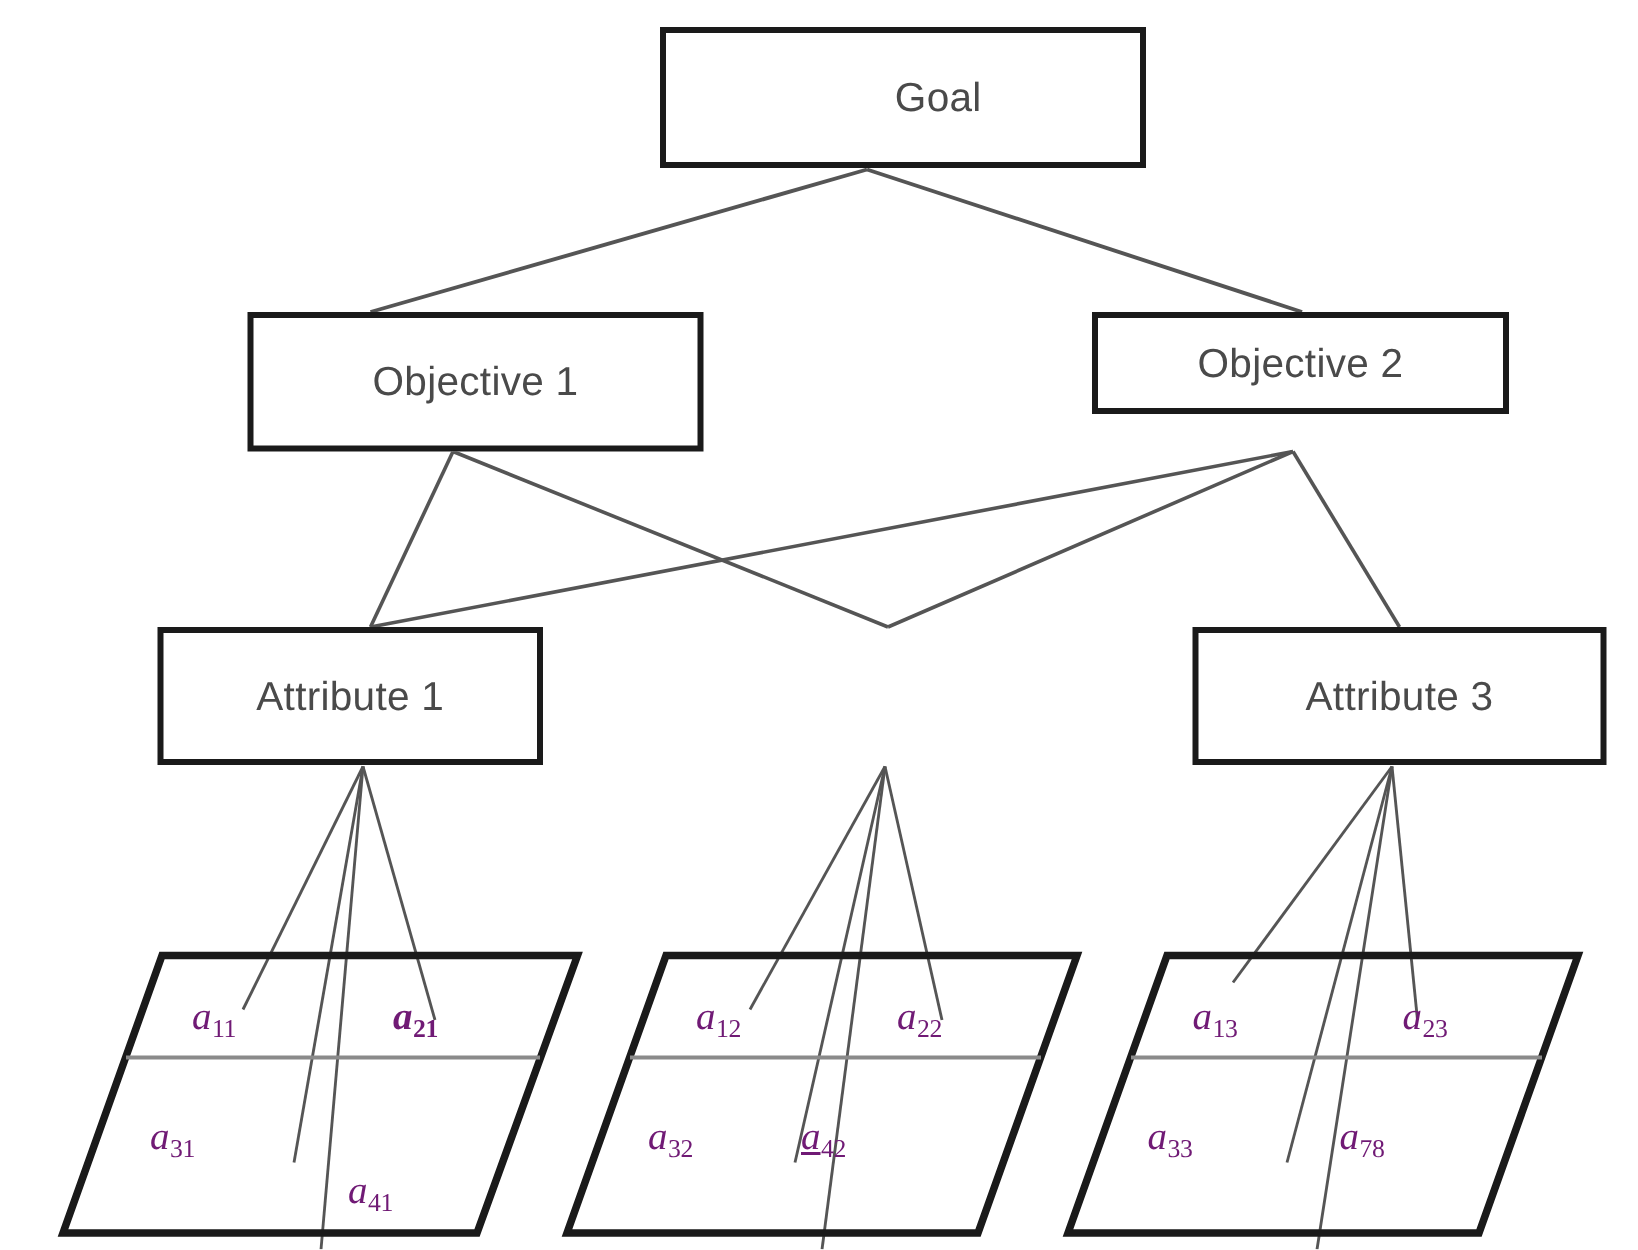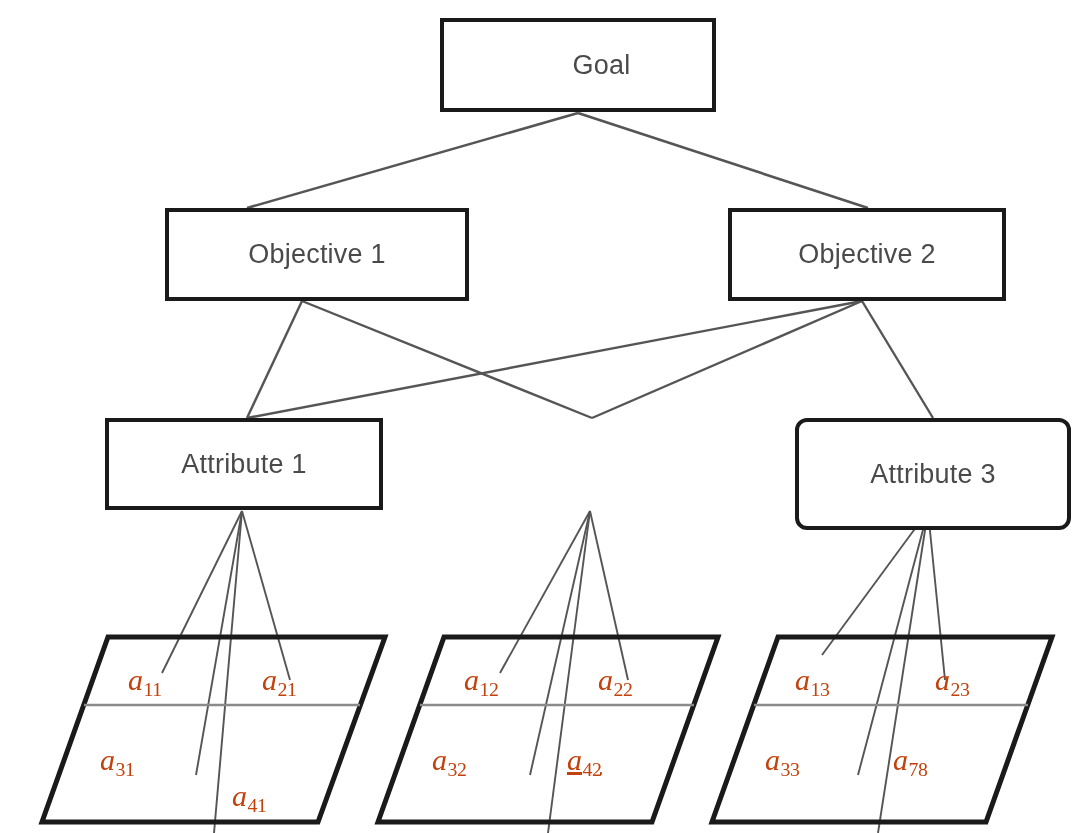--- a/index.html
+++ b/index.html
@@ -41,22 +41,22 @@
     color: #4a4a4a;
     line-height: 1;
     white-space: nowrap;
     letter-spacing: 0.2px;
   }
   .cell-label {
     position: absolute;
     z-index: 4;
     font-family: "Liberation Serif", serif;
     font-style: italic;
-    font-size: 30px;
-    color: #c2410c;
+    font-size: 26px;
+    color: #701a75;
     white-space: nowrap;
     line-height: 1;
   }
   .cell-label sub {
     font-family: "Liberation Serif", serif;
     font-style: normal;
     font-size: 0.66em;
     vertical-align: baseline;
     position: relative;
     top: 0.30em;
@@ -115,64 +115,64 @@
       <line x1="420" y1="705" x2="694" y2="705" stroke="#8a8a8a" stroke-width="2.6"></line>
     </g>
 
     <g>
       <polygon points="778,637 1052,637 986,822 712,822" fill="#ffffff" fill-opacity="0.0" stroke="#1a1a1a" stroke-width="5"></polygon>
       <line x1="754" y1="705" x2="1028" y2="705" stroke="#8a8a8a" stroke-width="2.6"></line>
     </g>
 
   </svg>
 
-  <div class="node-box" style="left:440px; top:18px; width:276px; height:94px;padding-left:47px;">
+  <div class="node-box" style="left:440px; top:18px; width:324px; height:94px;padding-left:47px;">
     <span class="node-label">Goal</span>
   </div>
 
   <div class="node-box" style="left:165px; top:208px; width:304px; height:93px;">
     <span class="node-label">Objective 1</span>
   </div>
 
-  <div class="node-box" style="left:728px; top:208px; width:278px; height:93px;">
+  <div class="node-box" style="left:728px; top:208px; width:278px; height:68px;">
     <span class="node-label">Objective 2</span>
   </div>
 
-  <div class="node-box" style="left:105px; top:418px; width:278px; height:92px;">
+  <div class="node-box" style="left:105px; top:418px; width:257px; height:92px;">
     <span class="node-label">Attribute 1</span>
   </div>
 
 
-  <div class="node-box" style="left:795px; top:418px; width:276px; height:112px;border-radius:12px;">
+  <div class="node-box" style="left:795px; top:418px; width:276px; height:92px;">
     <span class="node-label">Attribute 3</span>
   </div>
 
   <div class="cell-label" style="left:128px; top:665px;">
     <span>a</span><sub>11</sub>
   </div>
-  <div class="cell-label" style="left:262px; top:665px;">
+  <div class="cell-label" style="left:262px; top:665px;font-weight:bold;">
     <span>a</span><sub>21</sub>
   </div>
   <div class="cell-label" style="left:100px; top:745px;">
     <span>a</span><sub>31</sub>
   </div>
   <div class="cell-label" style="left:232px; top:745px;margin-top:36px;">
     <span>a</span><sub>41</sub>
   </div>
 
   <div class="cell-label" style="left:464px; top:665px;">
     <span>a</span><sub>12</sub>
   </div>
   <div class="cell-label" style="left:598px; top:665px;">
     <span>a</span><sub>22</sub>
   </div>
   <div class="cell-label" style="left:432px; top:745px;text-align:center;">
     <span>a</span><sub>32</sub>
   </div>
-  <div class="cell-label" style="left:567px; top:745px;text-decoration:underline;">
+  <div class="cell-label" style="left:534px; top:745px;text-decoration:underline;">
     <span>a</span><sub>42</sub>
   </div>
 
   <div class="cell-label" style="left:795px; top:665px;">
     <span>a</span><sub>13</sub>
   </div>
   <div class="cell-label" style="left:935px; top:665px;">
     <span>a</span><sub>23</sub>
   </div>
   <div class="cell-label" style="left:765px; top:745px;">

